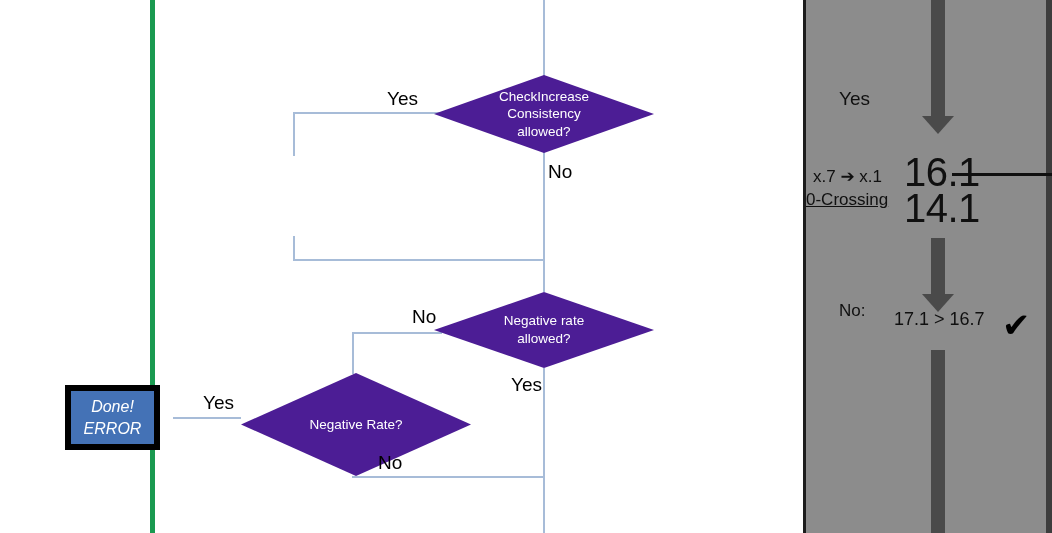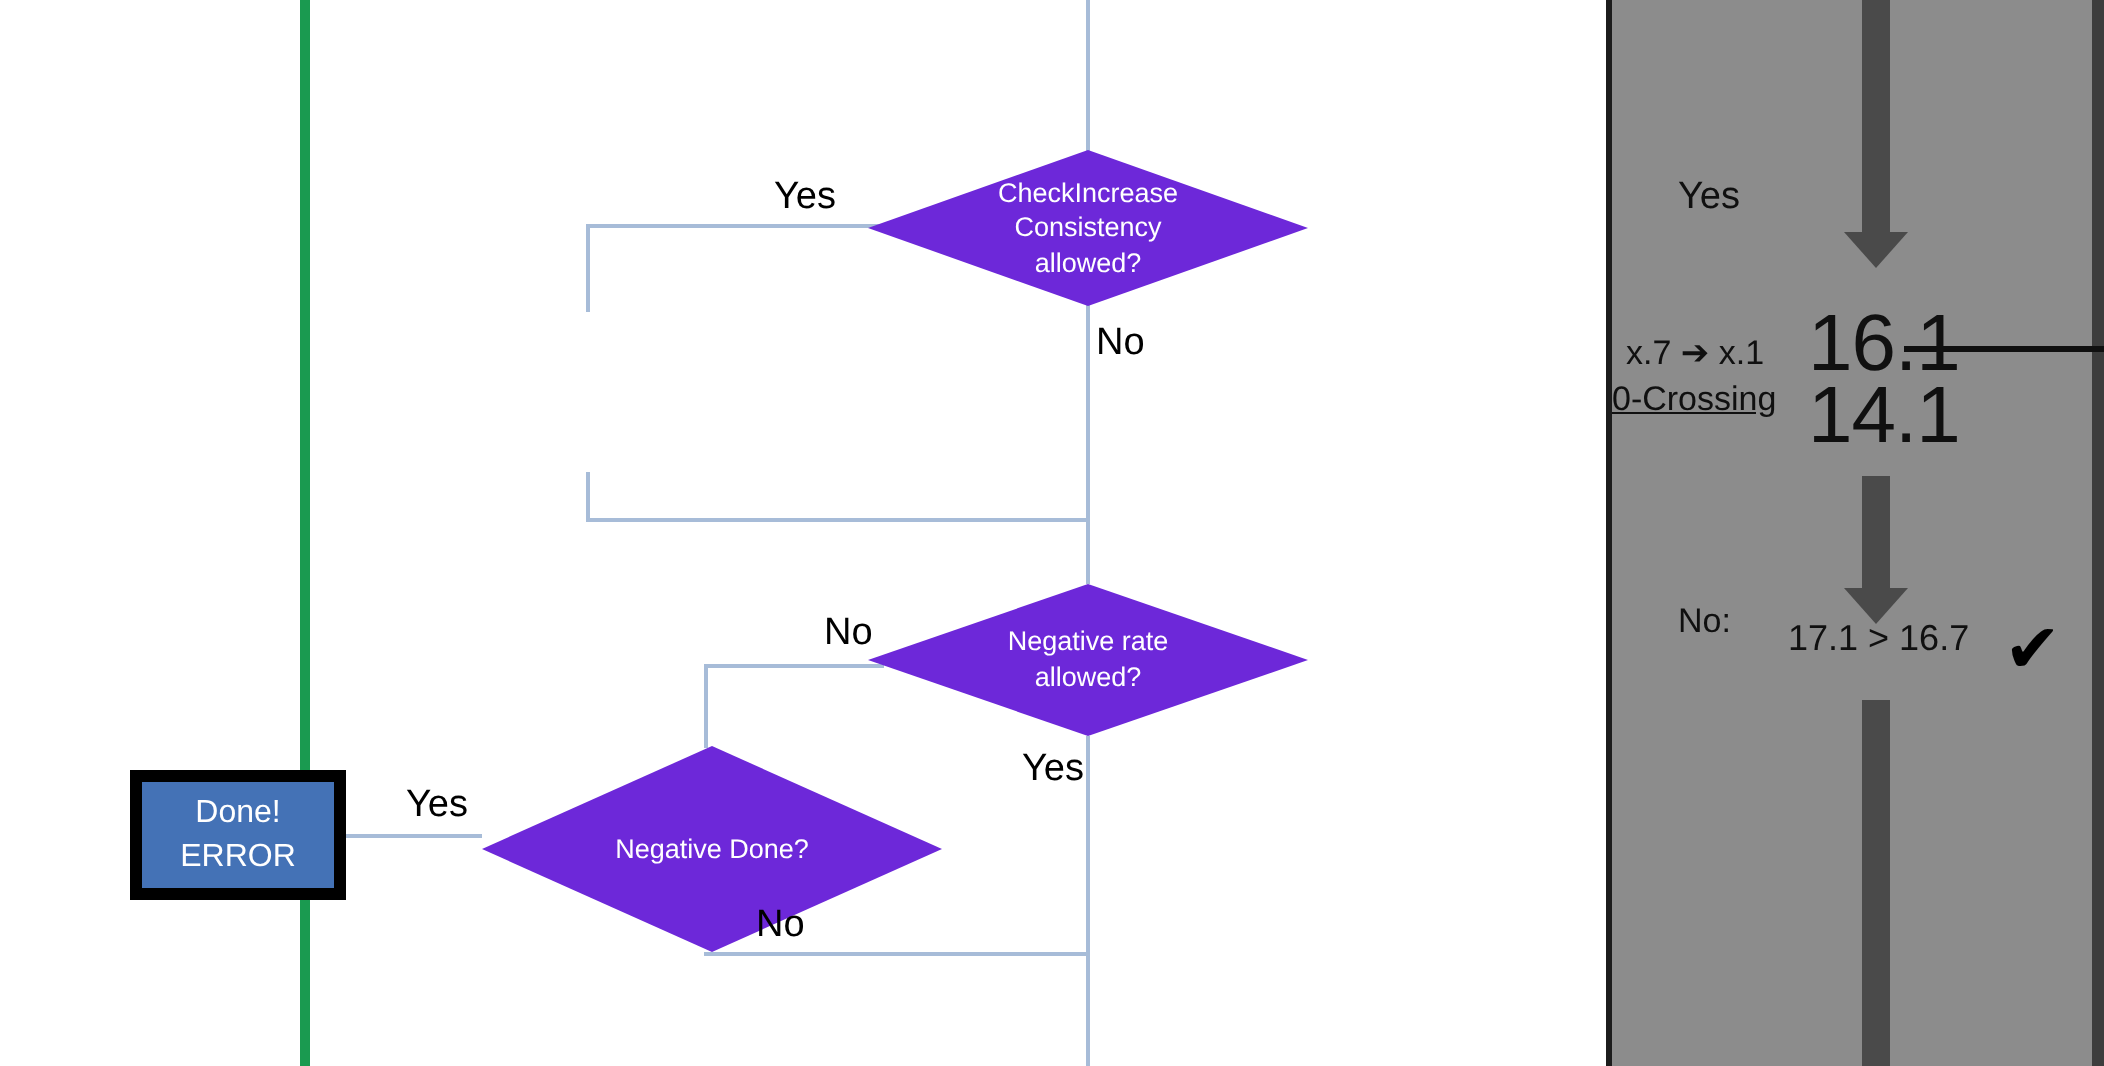--- a/index.html
+++ b/index.html
@@ -18,21 +18,21 @@
   .green-rule{
     position:absolute;background:#1a9a50;
   }
 
   .conn{position:absolute;background:#a7bcd8;}
   .conn.v{width:2px;}
   .conn.h{height:2px;}
 
   .diamond{
     position:absolute;
-    background:#6d28d9;
+    background:#4c1d95;
     -webkit-clip-path:polygon(50% 0,100% 50%,50% 100%,0 50%);
     clip-path:polygon(50% 0,100% 50%,50% 100%,0 50%);
     display:flex;align-items:center;justify-content:center;
     text-align:center;
     color:#ffffff;
     line-height:1.3;
   }
 
   .procbox{
     position:absolute;
@@ -111,24 +111,24 @@
 
 
     <div class="diamond" style="left:434px;top:292px;width:220px;height:76px;font-size:13.5px;">
       <span>
         <span>Negative rate</span><br>
         <span>allowed?</span>
       </span>
     </div>
 
     <div class="diamond" style="left:241px;top:373px;width:230px;height:103px;font-size:13.5px;">
-      <span>Negative Done?</span>
+      <span>Negative Rate?</span>
     </div>
 
-    <div class="procbox outlined" style="left:65px;top:385px;width:108px;height:65px;font-size:16px;">
+    <div class="procbox outlined" style="left:65px;top:385px;width:95px;height:65px;font-size:16px;font-style:italic;">
       <span>
         <span>Done!</span><br>
         <span>ERROR</span>
       </span>
     </div>
 
     <div class="edge-label" style="left:387px;top:88px;font-size:19px;">Yes</div>
 
     <div class="edge-label" style="left:548px;top:161px;font-size:19px;">No</div>
 

